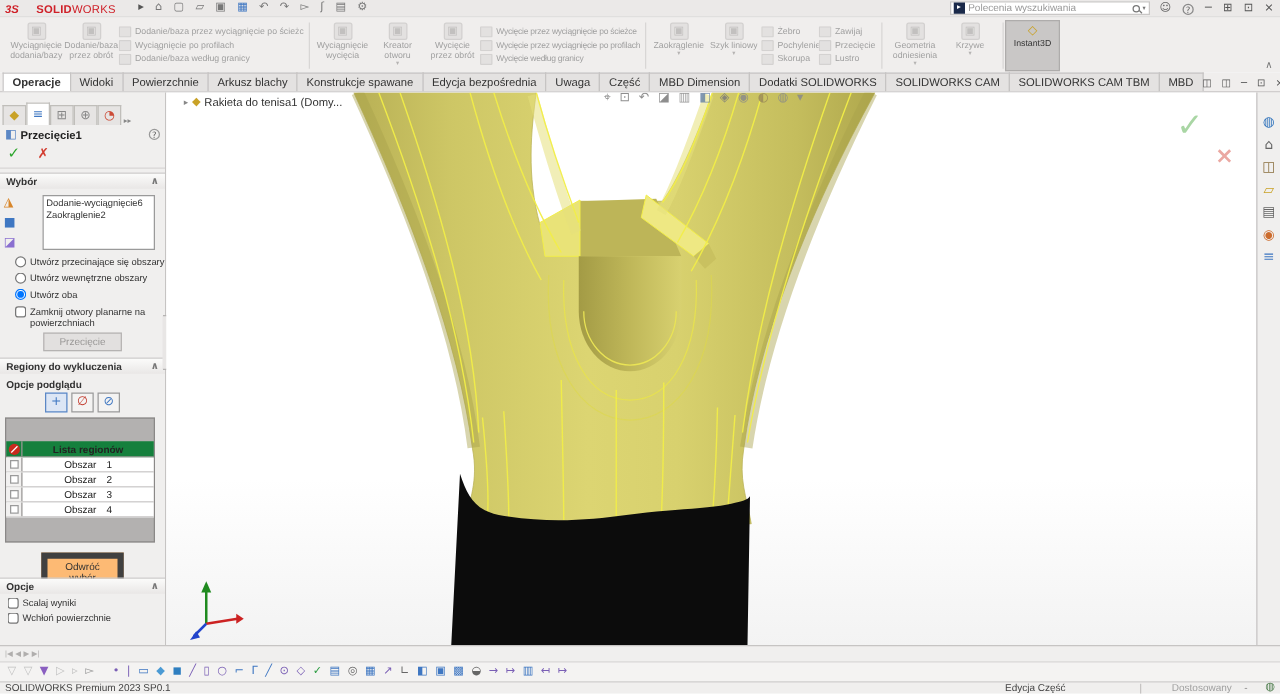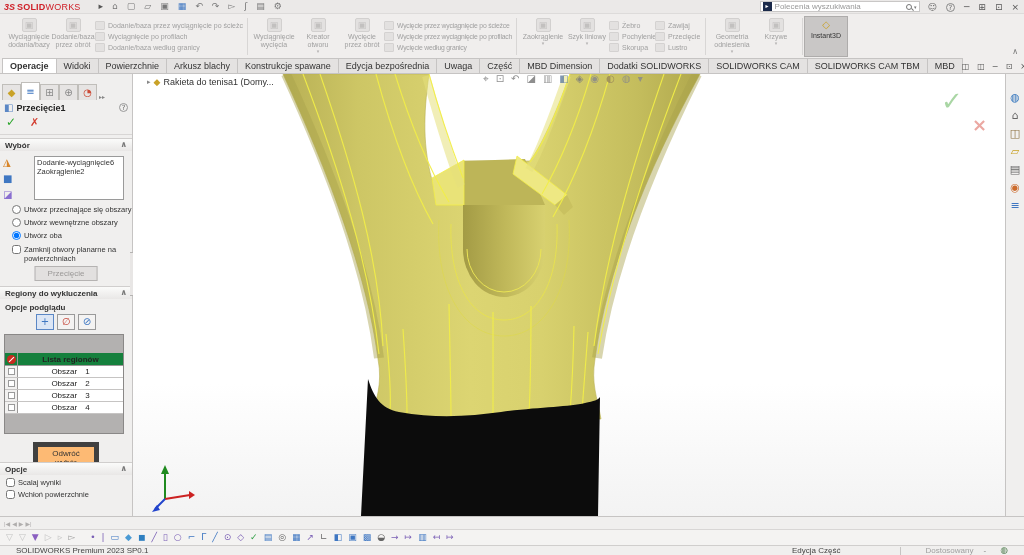--- a/index.html
+++ b/index.html
@@ -9,21 +9,21 @@
     --search_icon_bg:#1b2a4a; --selection_blue:#3f77c2; --disabled_text:#a0a0a0;
   }
   *{margin:0;padding:0;box-sizing:border-box;}
   html,body{width:1024px;height:555px;overflow:hidden;}
   body{font-family:"Liberation Sans",sans-serif;font-size:9px;color:#333;background:#fff;position:relative;}
   .ic{font-family:"DejaVu Sans",sans-serif;line-height:1;display:inline-block;}
 
   
   #titlebar{position:absolute;left:0;top:0;width:1024px;height:14px;background:var(--titlebar_bg);display:flex;align-items:center;border-bottom:1px solid #dddbda;}
   .logo{display:flex;align-items:baseline;margin-left:4px;}
-  .logo .ds{color:var(--logo_red);font-weight:bold;font-style:italic;font-size:9px;margin-right:2px;}
+  .logo .ds{color:var(--logo_red);font-weight:bold;font-style:italic;font-size:9px;margin-right:14px;}
   .logo .sw{color:var(--logo_red);font-size:9px;letter-spacing:.2px;}
   .logo .sw b{font-weight:bold;}
   .qat{display:flex;align-items:center;margin-left:18px;gap:9px;}
   .qat span{font-size:9px;}
   .doc-title{position:absolute;left:0;right:0;text-align:center;font-size:9px;color:#444;pointer-events:none;}
   .tb-right{margin-left:auto;display:flex;align-items:flex-end;gap:8px;margin-right:5px;}
   .searchbox{display:flex;align-items:center;background:#fff;border:1px solid #c9c7c6;height:11px;width:160px;padding:0 2px;}
   .searchbox .sq{width:9px;height:9px;background:var(--search_icon_bg);color:#fff;font-size:6px;text-align:center;line-height:9px;margin-right:3px;}
   .searchbox .ph{color:#999;font-size:8px;flex:1;}
   .mag{width:6px;height:6px;border:1px solid #777;border-radius:50%;position:relative;display:inline-block;}
@@ -116,21 +116,21 @@
   .bt-nav{display:flex;gap:2px;color:#b0aead;font-size:6px;padding:0 4px 2px 4px;}
   .b-tab{padding:1px 10px;border:1px solid #c6c4c3;border-bottom:none;background:#e4e2e1;color:#333;white-space:nowrap;}
   .b-tab.active{background:#fff;font-weight:bold;}
 
   
   #sketchbar{position:absolute;left:0;top:529px;width:1024px;height:16px;background:#f4f3f2;border-top:1px solid #d8d6d5;display:flex;align-items:center;gap:6px;padding-left:6px;}
   #sketchbar span{font-size:9px;}
   #sketchbar span:nth-child(6){margin-right:9px;}
 
   
-  #statusbar{position:absolute;left:0;top:545px;width:1024px;height:10px;background:var(--panel_bg);border-top:1px solid #d0cecd;display:flex;align-items:center;font-size:8px;color:#444;padding:0 16px;}
+  #statusbar{position:absolute;left:0;top:545px;width:1024px;height:10px;background:var(--panel_bg);border-top:1px solid #d0cecd;display:flex;align-items:center;font-size:8px;color:#444;padding:0 4px;}
   .sb-mode{margin-left:auto;margin-right:60px;}
   .sb-sep{width:1px;height:8px;background:#c6c4c3;margin-right:24px;}
   .sb-custom{color:#a0a0a0;margin-right:10px;}
   .sb-dash{color:#888;margin-right:14px;}
 </style>
 </head>
 <body>
 
 <div id="titlebar" data-name="title-bar">
   <div class="logo" data-name="solidworks-logo">

